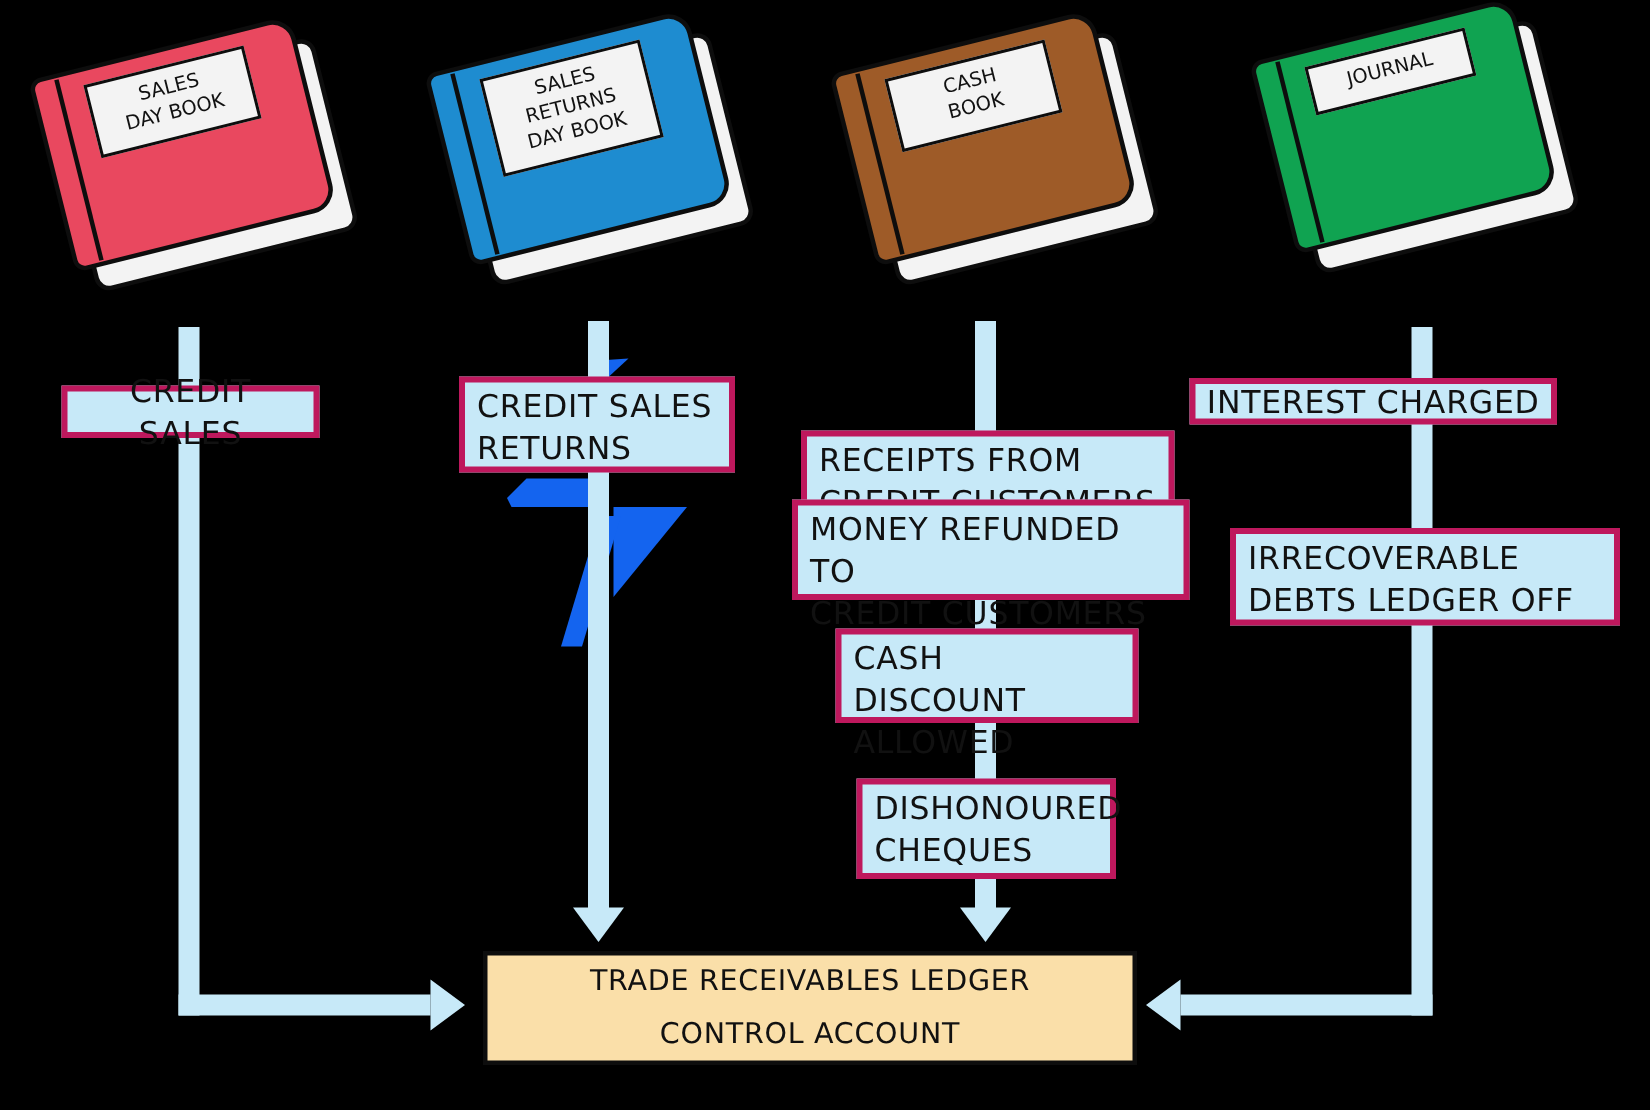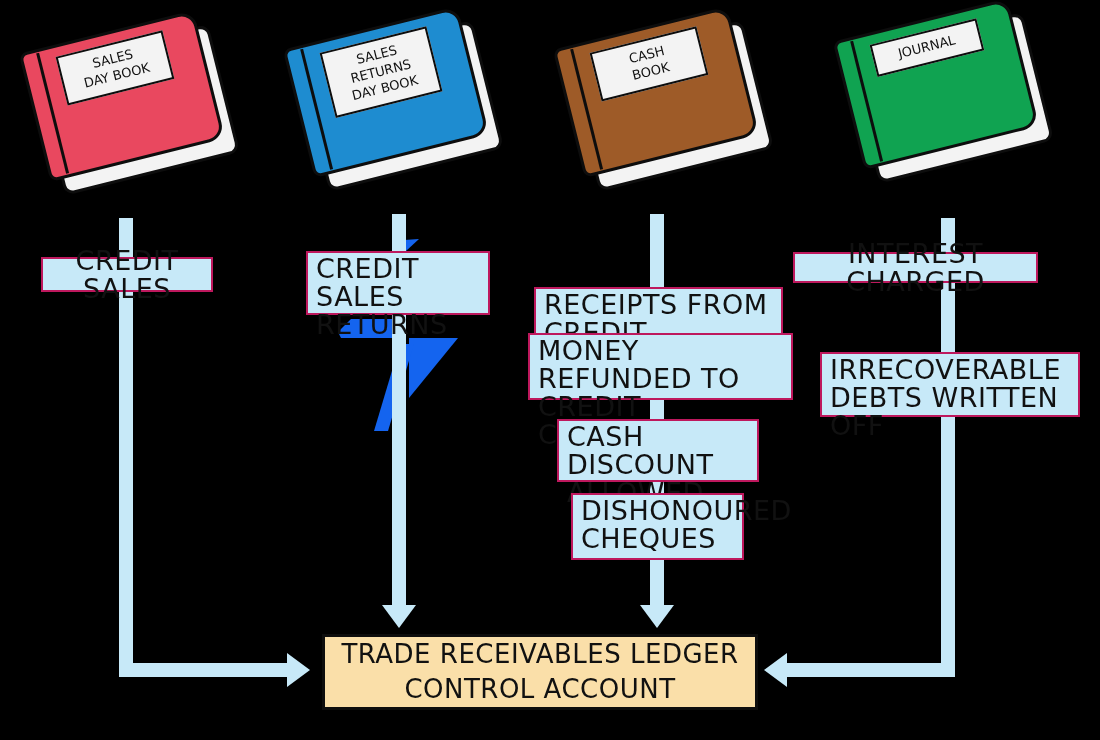--- a/index.html
+++ b/index.html
@@ -9,30 +9,30 @@
     font-family:"DejaVu Sans", sans-serif; color:#111;
   }
   
   .vbar, .hbar { position:absolute; background:var(--arrow); z-index:2; }
   .ah { position:absolute; width:0; height:0; z-index:2; }
   .ah-down  { border-left:17px solid transparent; border-right:17px solid transparent; border-top:23px solid var(--arrow); }
   .ah-right { border-top:17px solid transparent; border-bottom:17px solid transparent; border-left:23px solid var(--arrow); }
   .ah-left  { border-top:17px solid transparent; border-bottom:17px solid transparent; border-right:23px solid var(--arrow); }
   
   .lbox {
-    position:absolute; background:var(--boxfill); border:2px solid #be185d;
-    font-size:27px; line-height:28px; letter-spacing:0.5px;
+    position:absolute; background:var(--boxfill); border:4px solid #be185d;
+    font-size:21px; line-height:28px; letter-spacing:0.5px;
     white-space:pre-line; padding:2px 8px; z-index:3; color:#111;
   }
   .lbox.center { display:flex; align-items:center; justify-content:center; text-align:center; padding:0 4px; }
   
   .target {
     position:absolute; background:var(--peach); border:3px solid #0d0d0d;
     display:flex; align-items:center; justify-content:center; text-align:center;
-    font-size:26px; line-height:35px; letter-spacing:0.5px; white-space:pre-line;
+    font-size:19px; line-height:35px; letter-spacing:0.5px; white-space:pre-line;
     z-index:3; color:#111;
   }
   
   .book { position:absolute; width:180px; height:132px; transform:rotate(-14deg); z-index:5; }
   .book .pages {
     position:absolute; inset:0; transform:translate(11px,17px);
     background:#F3F3F3; border:3px solid #0d0d0d; border-radius:10px;
   }
   .book .cover {
     position:absolute; inset:0; border:3px solid #0d0d0d;
@@ -81,25 +81,25 @@
 
   <div class="lbox center" style="left:41px;  top:257px; width:172px; height:35px;">CREDIT SALES</div>
   <div class="lbox" style="left:306px; top:251px; width:184px; height:64px;">CREDIT SALES
 RETURNS</div>
   <div class="lbox" style="left:534px; top:250px; width:249px; height:65px;margin-top:37px;">RECEIPTS FROM
 CREDIT CUSTOMERS</div>
   <div class="lbox" style="left:528px; top:333px; width:265px; height:67px;">MONEY REFUNDED TO
 CREDIT CUSTOMERS</div>
   <div class="lbox" style="left:557px; top:419px; width:202px; height:63px;">CASH DISCOUNT
 ALLOWED</div>
-  <div class="lbox" style="left:571px; top:493px; width:173px; height:67px;">DISHONOURED
+  <div class="lbox" style="left:571px; top:519px; width:173px; height:67px;">DISHONOURED
 CHEQUES</div>
   <div class="lbox center" style="left:793px; top:252px; width:245px; height:31px;">INTEREST CHARGED</div>
   <div class="lbox" style="left:820px; top:352px; width:260px; height:65px;">IRRECOVERABLE
-DEBTS WRITTEN OFF</div>
+DEBTS LEDGER OFF</div>
 
 
   <div class="target" style="left:322px; top:634px; width:436px; height:76px;">TRADE RECEIVABLES LEDGER
 CONTROL ACCOUNT</div>
 
   <div class="book" style="left:32px; top:30px;">
     <div class="pages"></div>
     <div class="cover" style="background: rgb(233, 72, 95);">
       <div class="spine"></div>
       <div class="blabel">SALES

